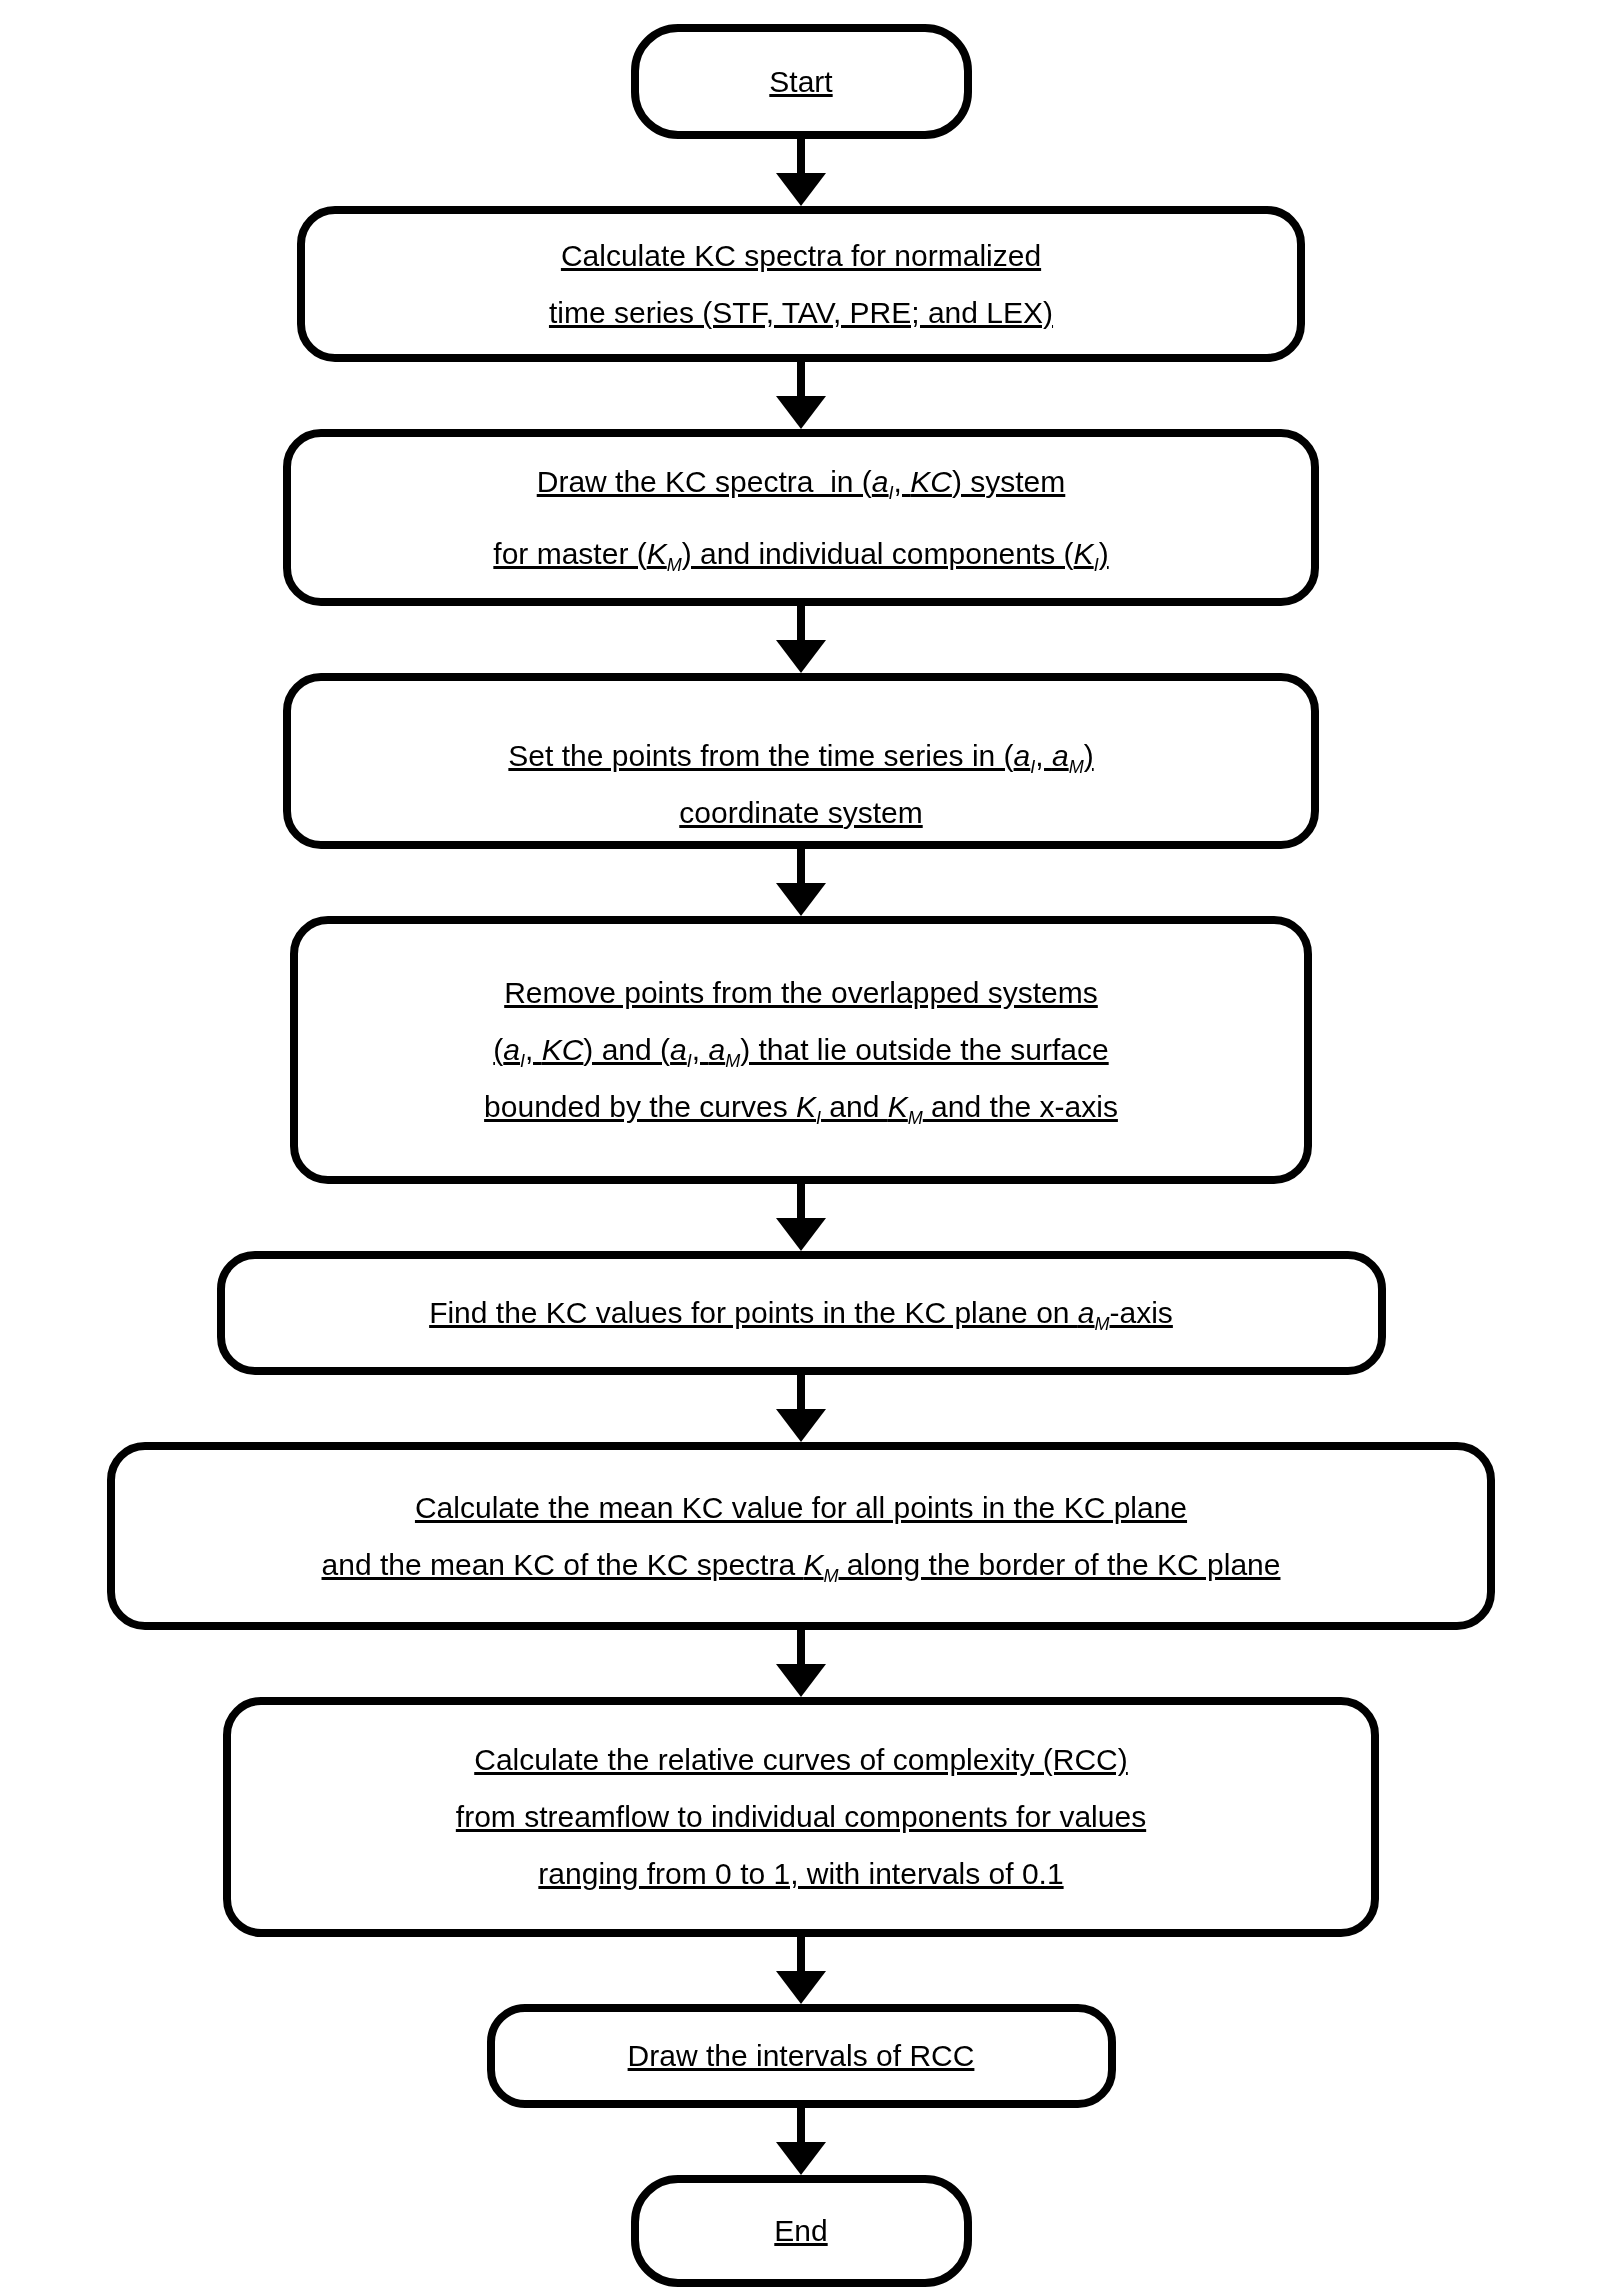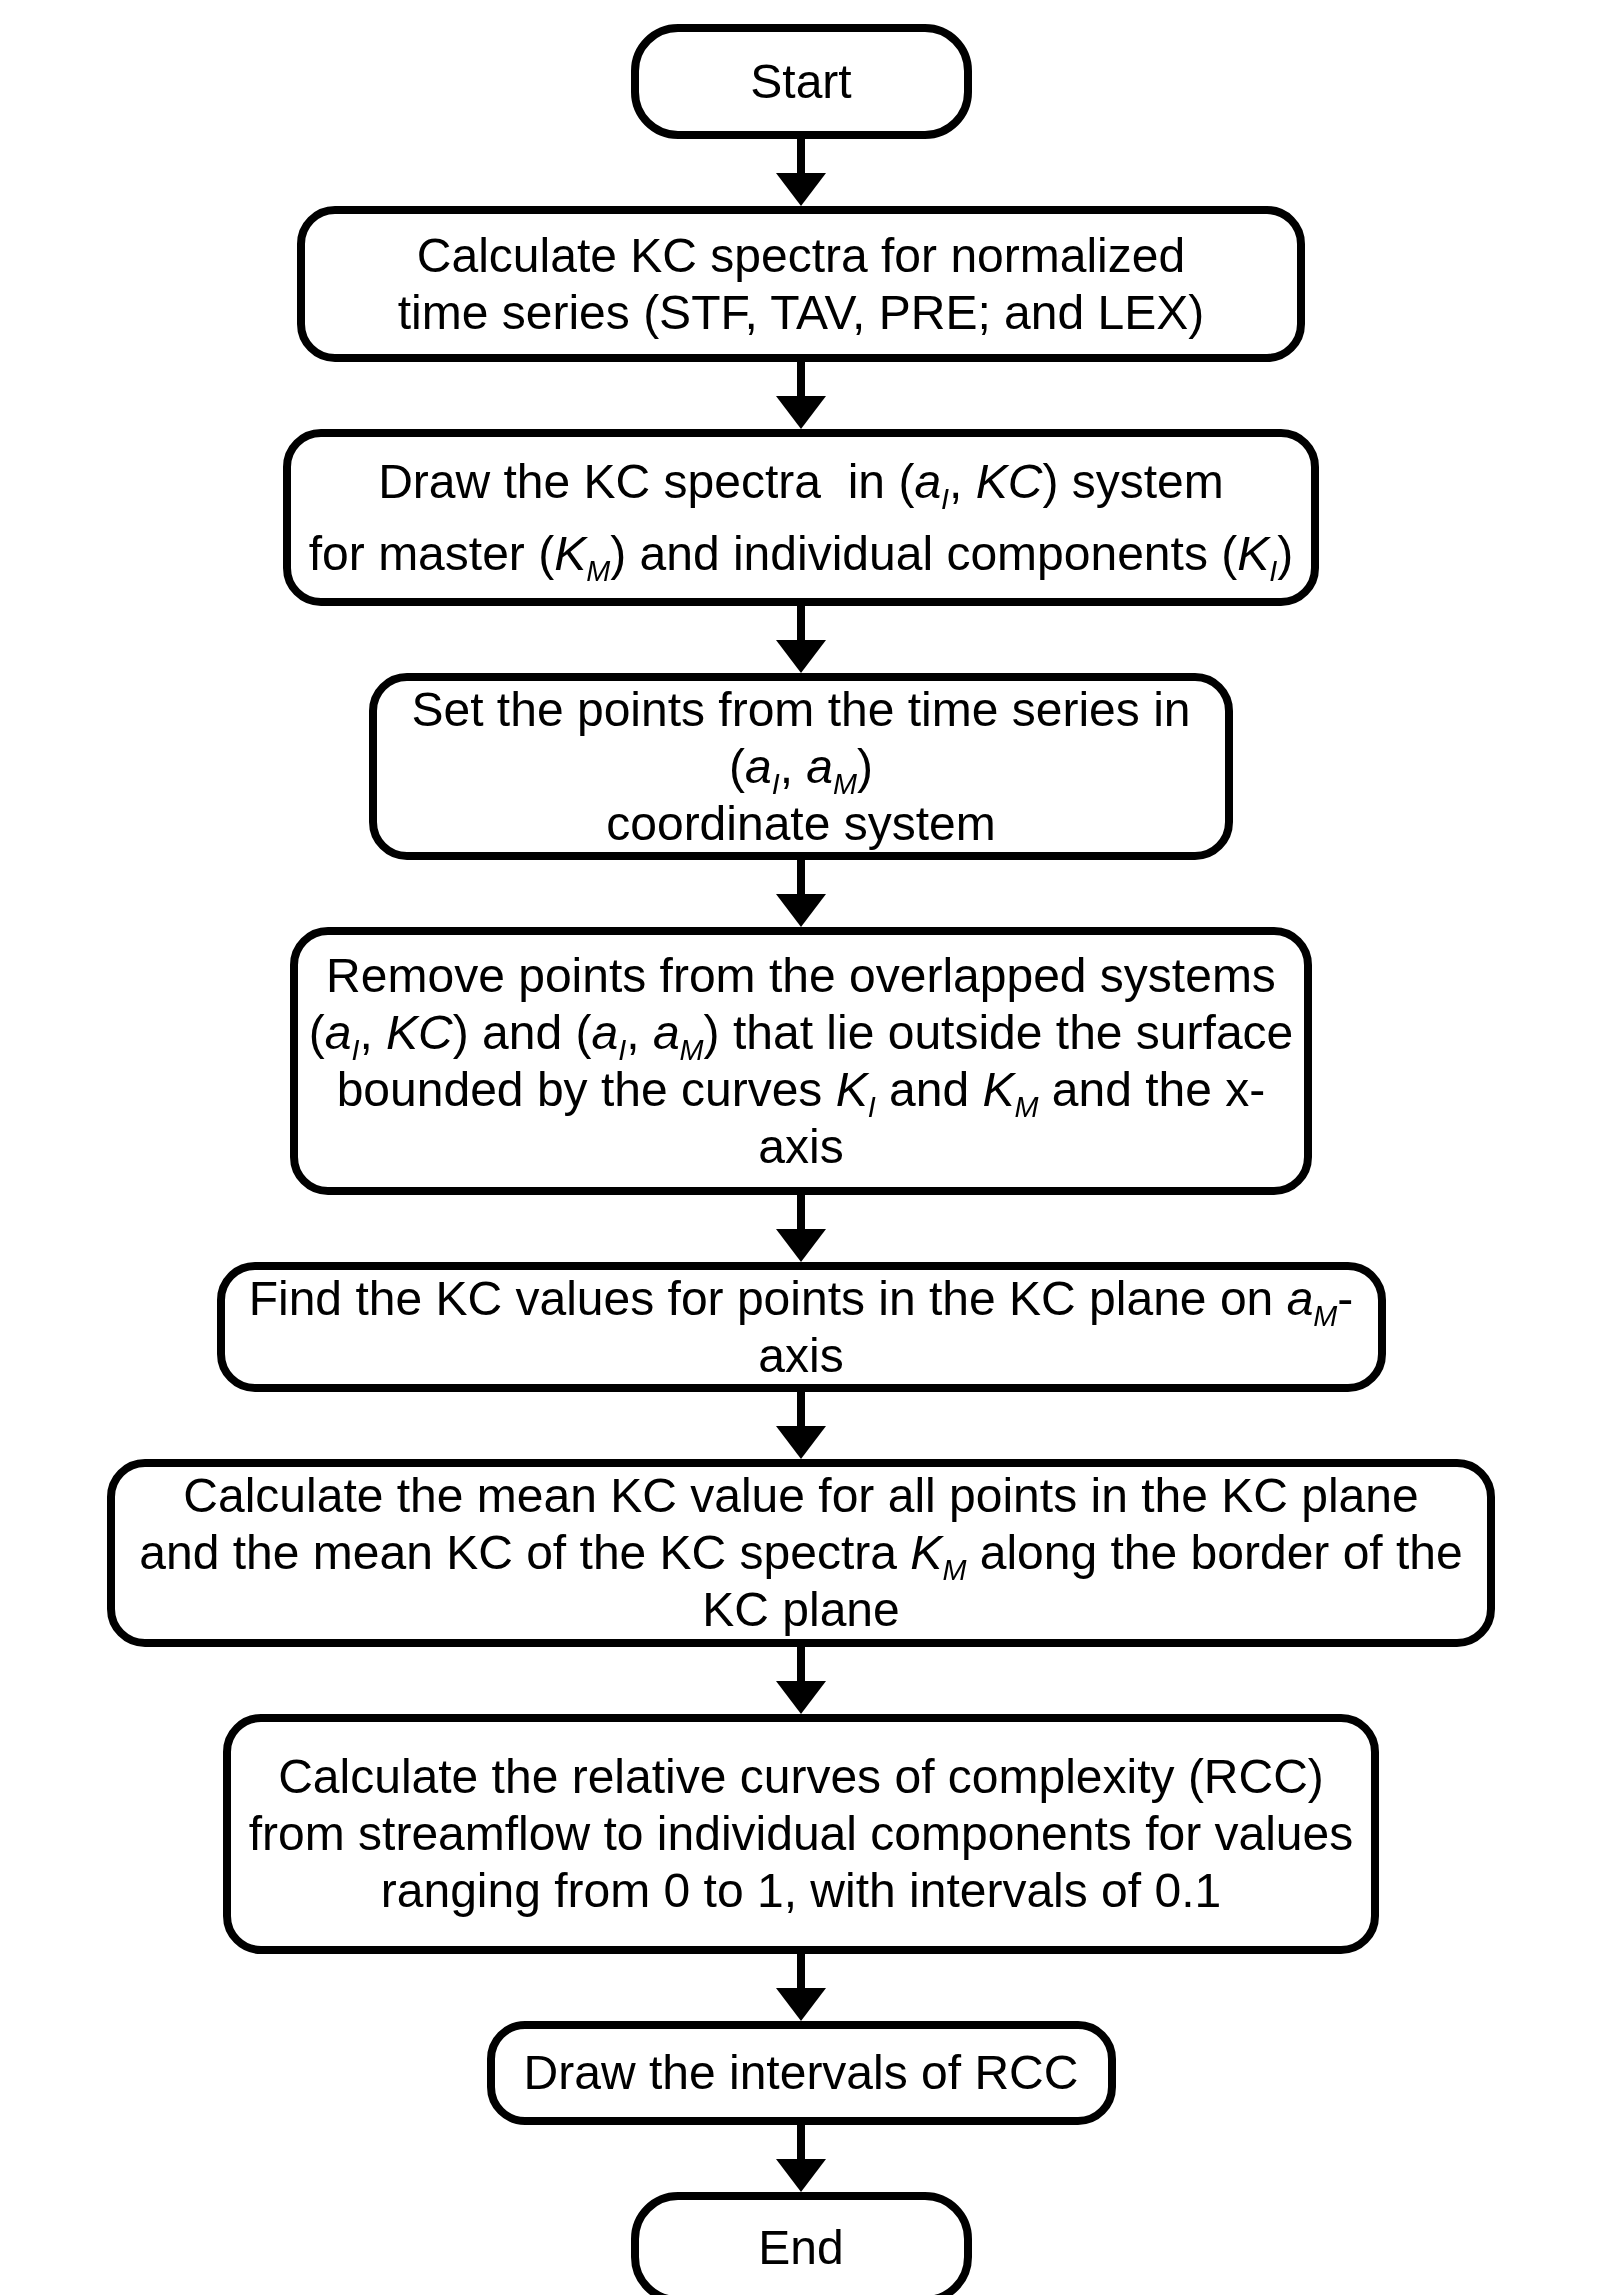--- a/index.html
+++ b/index.html
@@ -21,23 +21,24 @@
   .node{
     box-sizing:border-box;
     background:#ffffff;
     border:8.5px solid #000000;
     border-radius:38px;
     display:flex;
     flex-direction:column;
     justify-content:center;
     align-items:center;
     text-align:center;
-    font-size:48px;
+    font-size:30px;
     line-height:57px;
     flex-shrink:0;
+    text-decoration:underline;
   }
   .node.terminator{border-radius:47px;}
   .line{white-space:pre-wrap;}
   .line sub{font-size:0.6em;line-height:0;}
   .it{font-style:italic;}
   .flow-arrow{
     display:flex;
     flex-direction:column;
     align-items:center;
     height:67px;
@@ -47,21 +48,21 @@
   .flow-arrow .head{
     width:0;height:0;
     border-left:25px solid transparent;
     border-right:25px solid transparent;
     border-top:33px solid #000000;
   }
   
   [data-name="flow-node-start"]{width:341px;min-height:115px;}
   [data-name="flow-node-calc-kc-spectra"]{width:1008px;min-height:156px;}
   [data-name="flow-node-draw-kc-spectra"]{width:1036px;min-height:177px;gap:15px;}
-  [data-name="flow-node-set-points"]{width:864px;min-height:176px;}
+  [data-name="flow-node-set-points"]{width:1036px;min-height:176px;justify-content:flex-end;}
   [data-name="flow-node-remove-points"]{width:1022px;min-height:268px;}
   [data-name="flow-node-find-kc-values"]{width:1169px;min-height:124px;}
   [data-name="flow-node-calc-mean-kc"]{width:1388px;min-height:188px;}
   [data-name="flow-node-calc-rcc"]{width:1156px;min-height:240px;}
   [data-name="flow-node-draw-histogram"]{width:629px;min-height:104px;}
   [data-name="flow-node-end"]{width:341px;min-height:112px;}
 </style>
 </head>
 <body>
 

